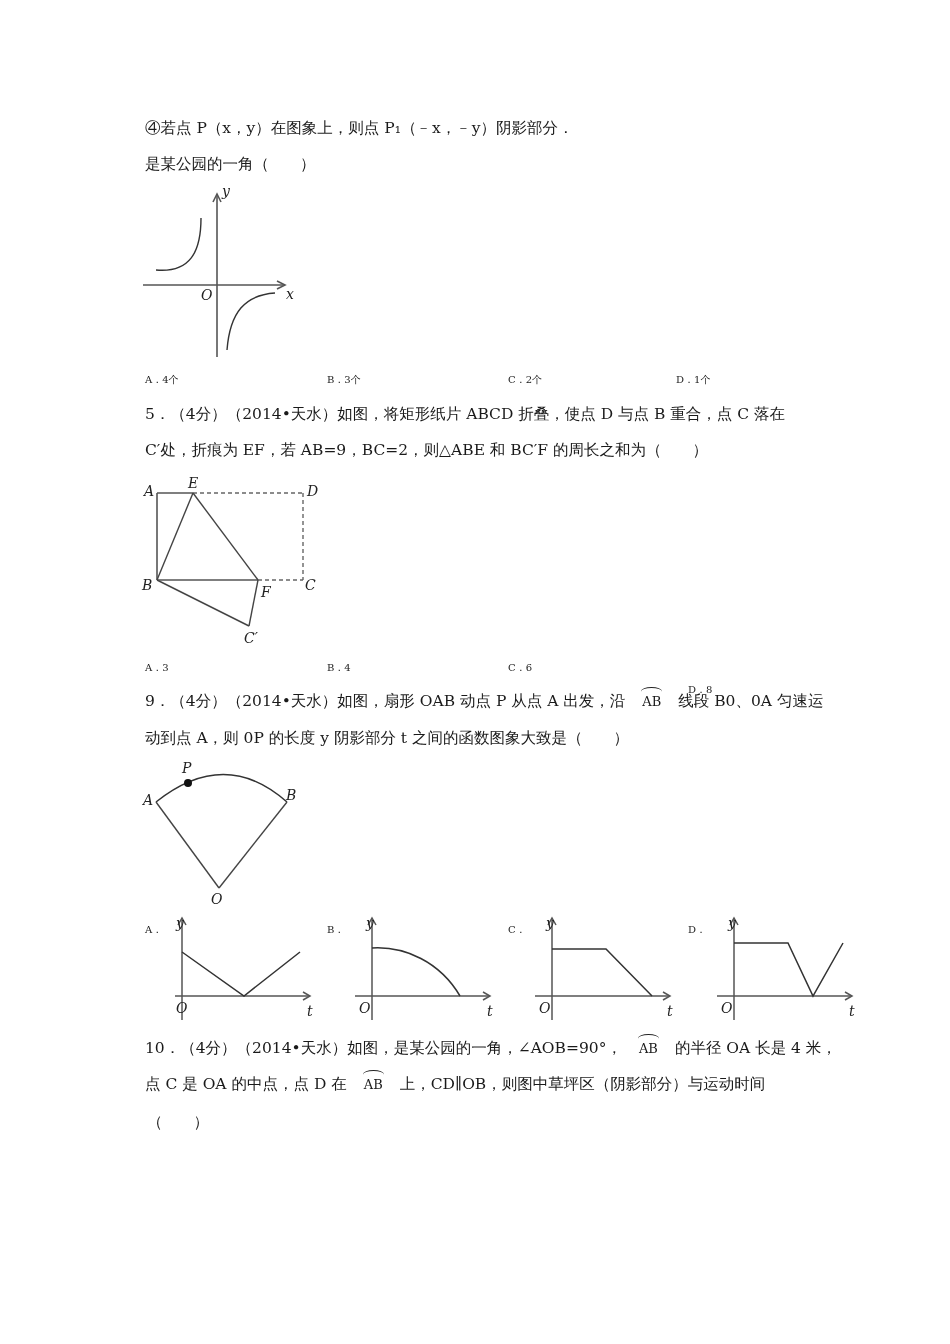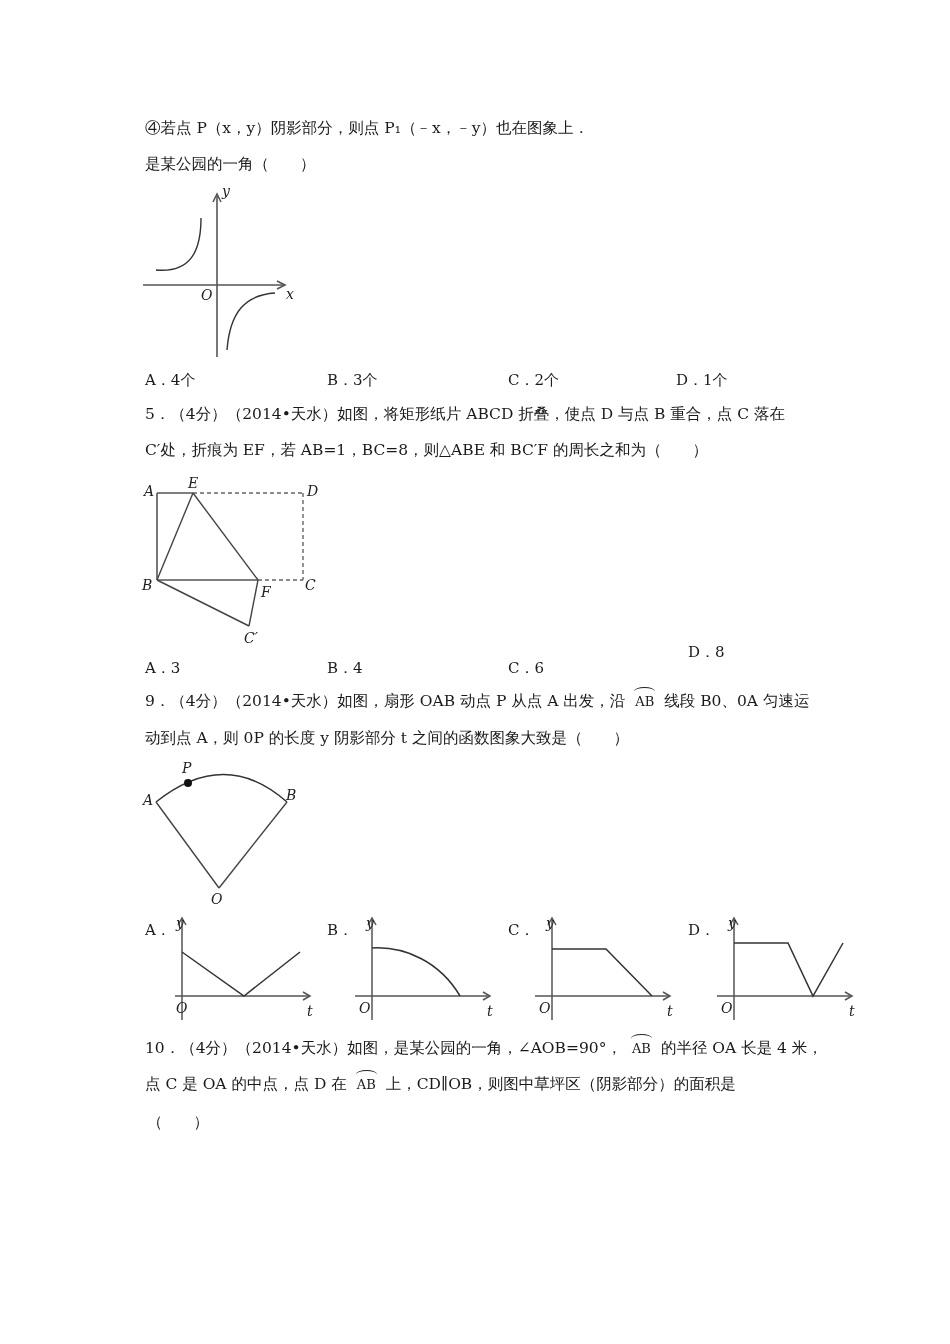--- a/index.html
+++ b/index.html
@@ -1,30 +1,30 @@
 <!DOCTYPE html>
 <html><head>
   <meta charset="utf-8">
   <style>
     html, body { margin: 0; padding: 0; background: #ffffff; }
     body { width: 950px; height: 1344px; position: relative; overflow: hidden;
       font-family: "DejaVu Serif", "Liberation Serif", serif; color: #1a1a1a; }
     .line { position: absolute; left: 145px; font-size: 15.5px; white-space: nowrap; line-height: 20px; }
-    .opt { position: absolute; font-size: 15px; white-space: nowrap; line-height: 20px; }
-    .arc { display: inline-block; position: relative; font-size: 13px; padding: 0 1px; margin: 0 9px; }
+    .opt { position: absolute; font-size: 10px; white-space: nowrap; line-height: 20px; }
+    .arc { display: inline-block; position: relative; font-size: 13px; padding: 0 1px; margin: 0 16px; }
     .arc::before { content: ""; position: absolute; left: 0; right: 0; top: -5px; height: 8px;
       border-top: 1.3px solid #222; border-radius: 50% 50% 0 0; }
     svg { position: absolute; overflow: visible; }
     svg text { font-family: "DejaVu Serif", "Liberation Serif", serif; font-style: italic; fill: #222; }
     .lbl { font-size: 14px; }
   </style>
 </head>
 <body>
 
-<div class="line" style="top:118px">④若点 P（x，y）阴影部分，则点 P₁（﹣x，﹣y）也在图象上．</div>
+<div class="line" style="top:118px">④若点 P（x，y）在图象上，则点 P₁（﹣x，﹣y）阴影部分．</div>
 <div class="line" style="top:154px">是某公园的一角（　　）</div>
 
 <svg style="left:140px;top:182px" width="170" height="180" viewBox="0 0 170 180">
   <line x1="3" y1="103" x2="145" y2="103" stroke="#555" stroke-width="1.6"></line>
   <polyline points="137,99 145,103 137,107" fill="none" stroke="#555" stroke-width="1.6"></polyline>
   <line x1="77" y1="175" x2="77" y2="12" stroke="#555" stroke-width="1.6"></line>
   <polyline points="73,20 77,12 81,20" fill="none" stroke="#555" stroke-width="1.6"></polyline>
   <path d="M 16 88 C 50 91, 61 70, 61 36" fill="none" stroke="#333" stroke-width="1.4"></path>
   <path d="M 87 168 C 90 130, 105 113, 135 111" fill="none" stroke="#333" stroke-width="1.4"></path>
   <text class="lbl" x="82" y="14">y</text>
@@ -33,21 +33,21 @@
 </svg>
 
 <div>
   <div class="opt" style="left:145px;top:370px"><span>A．</span><span>4个</span></div>
   <div class="opt" style="left:327px;top:370px"><span>B．</span><span>3个</span></div>
   <div class="opt" style="left:508px;top:370px"><span>C．</span><span>2个</span></div>
   <div class="opt" style="left:676px;top:370px"><span>D．</span><span>1个</span></div>
 </div>
 
 <div class="line" style="top:404px">5．（4分）（2014•天水）如图，将矩形纸片 ABCD 折叠，使点 D 与点 B 重合，点 C 落在</div>
-<div class="line" style="top:440px">C′处，折痕为 EF，若 AB=1，BC=8，则△ABE 和 BC′F 的周长之和为（　　）</div>
+<div class="line" style="top:440px">C′处，折痕为 EF，若 AB=9，BC=2，则△ABE 和 BC′F 的周长之和为（　　）</div>
 
 <svg style="left:140px;top:472px" width="190" height="175" viewBox="0 0 190 175">
   <line x1="17" y1="21" x2="53" y2="21" stroke="#555" stroke-width="1.6"></line>
   <line x1="53" y1="21" x2="163" y2="21" stroke="#666" stroke-width="1.4" stroke-dasharray="4,3"></line>
   <line x1="163" y1="21" x2="163" y2="108" stroke="#666" stroke-width="1.4" stroke-dasharray="4,3"></line>
   <line x1="118" y1="108" x2="163" y2="108" stroke="#666" stroke-width="1.4" stroke-dasharray="4,3"></line>
   <line x1="17" y1="21" x2="17" y2="108" stroke="#555" stroke-width="1.6"></line>
   <line x1="17" y1="108" x2="118" y2="108" stroke="#555" stroke-width="1.6"></line>
   <line x1="17" y1="108" x2="53" y2="21" stroke="#444" stroke-width="1.4"></line>
   <line x1="53" y1="21" x2="118" y2="108" stroke="#444" stroke-width="1.4"></line>
@@ -59,21 +59,21 @@
   <text class="lbl" x="2" y="118">B</text>
   <text class="lbl" x="121" y="125">F</text>
   <text class="lbl" x="165" y="118">C</text>
   <text class="lbl" x="104" y="171">C′</text>
 </svg>
 
 <div>
   <div class="opt" style="left:145px;top:658px"><span>A．</span><span>3</span></div>
   <div class="opt" style="left:327px;top:658px"><span>B．</span><span>4</span></div>
   <div class="opt" style="left:508px;top:658px"><span>C．</span><span>6</span></div>
-  <div class="opt" style="left:688px;top:642px"><span>D．</span><span>8</span></div>
+  <div class="opt" style="left:688px;top:680px"><span>D．</span><span>8</span></div>
 </div>
 
 <div class="line" style="top:691px">
   <span>9．（4分）（2014•天水）如图，扇形 OAB 动点 P 从点 A 出发，沿</span><span class="arc">AB</span><span>线段 B0、0A 匀速运</span>
 </div>
 <div class="line" style="top:728px">动到点 A，则 0P 的长度 y 阴影部分 t 之间的函数图象大致是（　　）</div>
 
 <svg style="left:140px;top:757px" width="170" height="150" viewBox="0 0 170 150">
   <path d="M 16 45 Q 85 -10, 147 45" fill="none" stroke="#333" stroke-width="1.5"></path>
   <line x1="16" y1="45" x2="79" y2="131" stroke="#444" stroke-width="1.4"></line>
@@ -130,15 +130,15 @@
   <polyline points="22,31 76,31 101,84 131,31" fill="none" stroke="#333" stroke-width="1.5"></polyline>
   <text class="lbl" x="16" y="16">y</text>
   <text class="lbl" x="137" y="104">t</text>
   <text class="lbl" x="9" y="101">O</text>
 </svg>
 
 <div class="line" style="top:1038px">
   <span>10．（4分）（2014•天水）如图，是某公园的一角，∠AOB=90°，</span><span class="arc">AB</span><span>的半径 OA 长是 4 米，</span>
 </div>
 <div class="line" style="top:1074px">
-  <span>点 C 是 OA 的中点，点 D 在</span><span class="arc">AB</span><span>上，CD∥OB，则图中草坪区（阴影部分）的面积是</span>
+  <span>点 C 是 OA 的中点，点 D 在</span><span class="arc">AB</span><span>上，CD∥OB，则图中草坪区（阴影部分）与运动时间</span>
 </div>
 <div class="line" style="top:1112px;left:147px">（　　）</div>
 
 </body></html>

